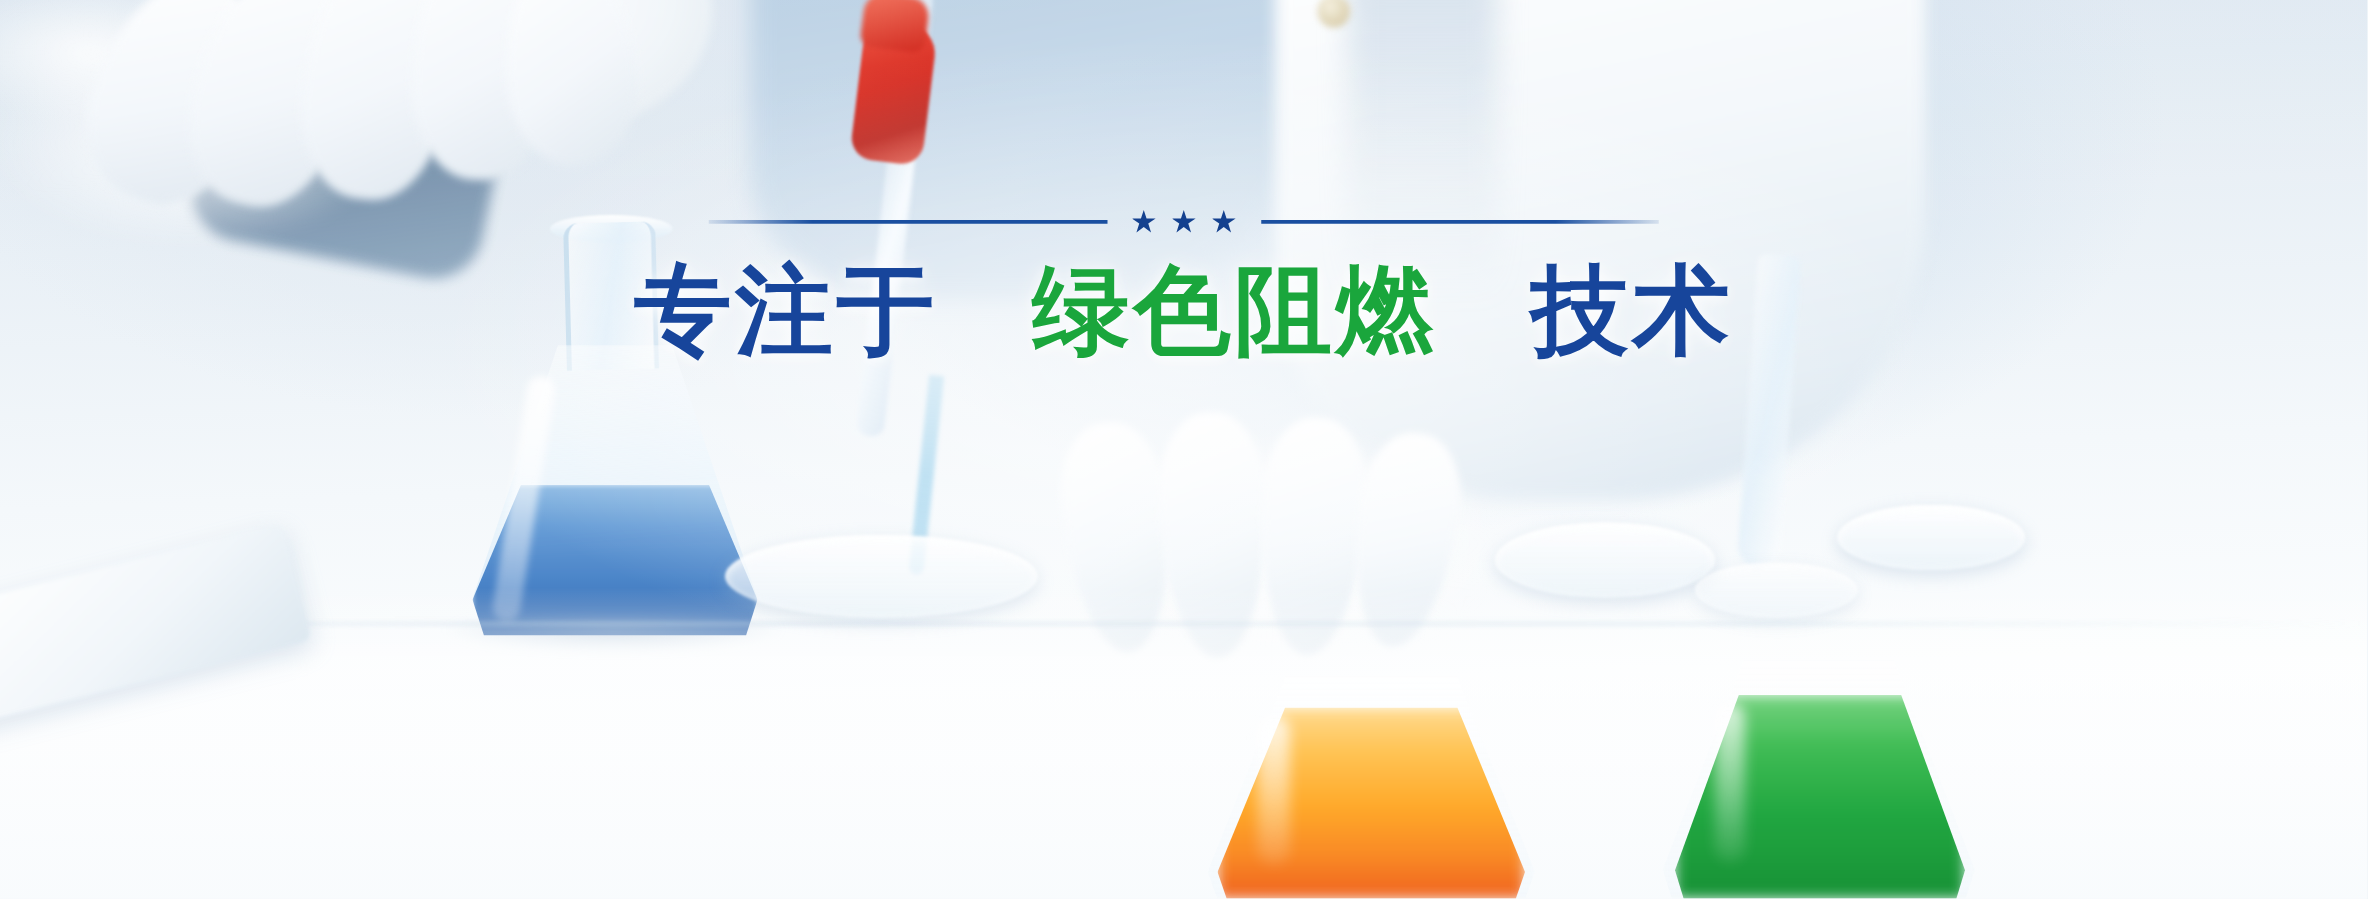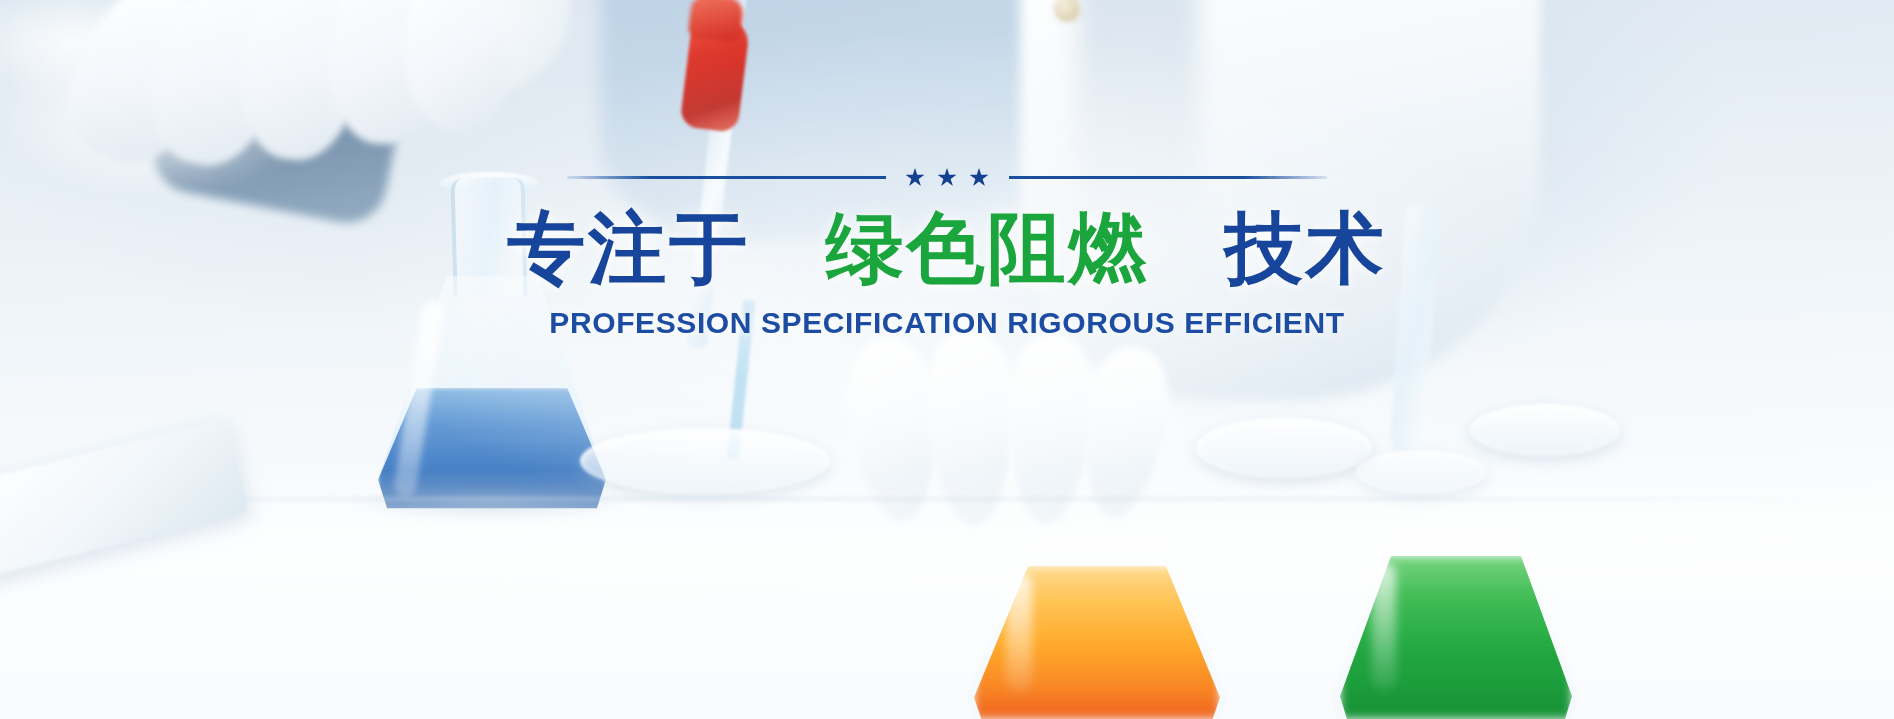--- a/index.html
+++ b/index.html
@@ -426,17 +426,16 @@
     </div>
 
     <div class="headline">
       <span class="hl-blue">专注于</span>
       <span class="hl-gap"></span>
       <span class="hl-green">绿色阻燃</span>
       <span class="hl-gap"></span>
       <span class="hl-blue">技术</span>
     </div>
 
-    <div class="subtitle-en">PROFESSION SPECIFICATION RIGOROUS EFFICIENT</div>
 
 
   </div>
 </div>
 
 </body></html>

